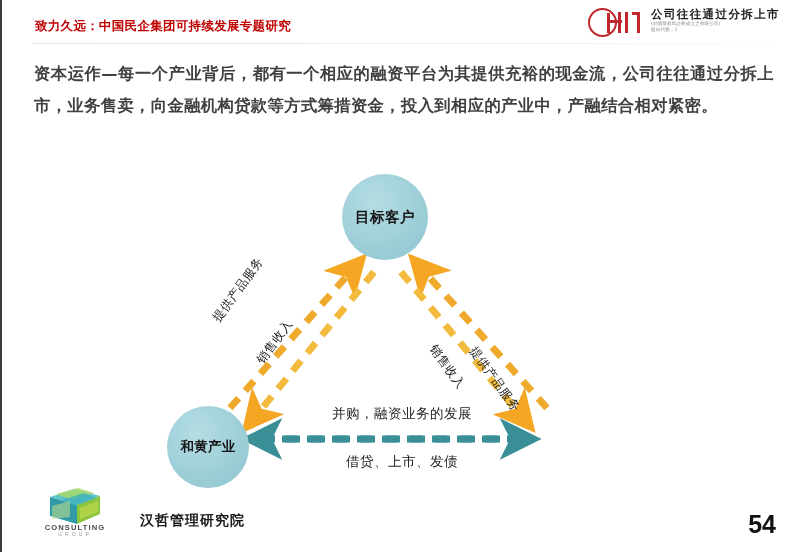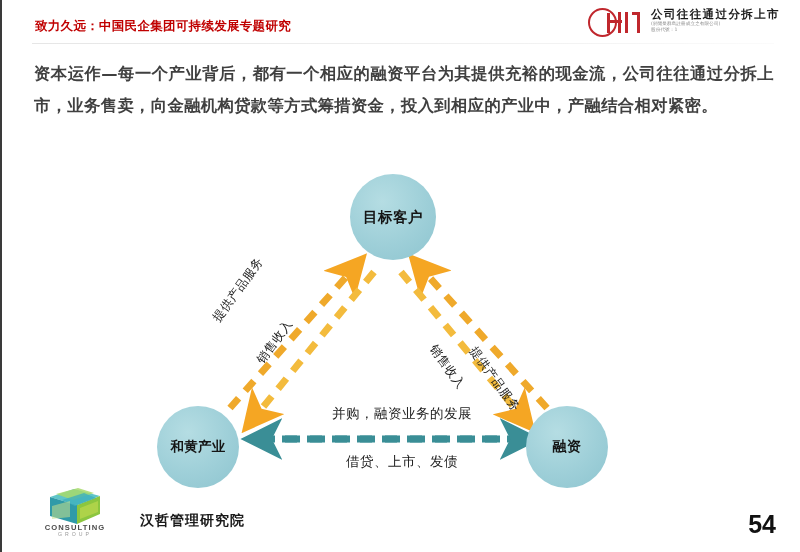--- a/index.html
+++ b/index.html
@@ -144,28 +144,28 @@
     border-radius: 50%;
     display: flex;
     align-items: center;
     justify-content: center;
     font-family: "DejaVu Sans", sans-serif;
     font-weight: bold;
     color: #151515;
     text-align: center;
   }
   #node-customer {
-    left: 348px; top: 24px;
+    left: 340px; top: 24px;
     width: 86px; height: 86px;
     background: radial-gradient(circle at 38% 32%, #b5dde3 0%, #9ecfd8 55%, #8dc4cf 100%);
     font-size: 14.5px;
     letter-spacing: 0.5px;
   }
   #node-industry {
-    left: 155px; top: 256px;
+    left: 165px; top: 256px;
     width: 82px; height: 82px;
     background: radial-gradient(circle at 38% 32%, #b5dde3 0%, #9ecfd8 55%, #8dc4cf 100%);
     font-size: 13.5px;
     letter-spacing: 0.3px;
   }
   #node-financing {
     left: 524px; top: 256px;
     width: 82px; height: 82px;
     background: radial-gradient(circle at 38% 32%, #b5dde3 0%, #9ecfd8 55%, #8dc4cf 100%);
     font-size: 14px;
@@ -307,21 +307,20 @@
 
       <line x1="545" y1="258" x2="419" y2="118" stroke="#efa92b" stroke-width="7" stroke-dasharray="13,10" marker-end="url(#arrow-orange)"></line>
       <line x1="399" y1="122" x2="521" y2="268" stroke="#f3bb3d" stroke-width="7" stroke-dasharray="13,10" marker-end="url(#arrow-orange)"></line>
 
       <line x1="520" y1="289" x2="258" y2="289" stroke="#3a8e96" stroke-width="7" stroke-dasharray="15,10" marker-end="url(#arrow-teal)"></line>
       <line x1="258" y1="289" x2="520" y2="289" stroke="#3a8e96" stroke-width="7" stroke-dasharray="15,10" marker-end="url(#arrow-teal)"></line>
     </svg>
 
     <div class="node" id="node-customer">目标客户</div>
     <div class="node" id="node-industry">和黄产业</div>
-    <div class="node" id="node-financing">融资</div>
 
     <div class="edge-label" id="lbl-left-up">提供产品服务</div>
     <div class="edge-label" id="lbl-left-down">销售收入</div>
     <div class="edge-label" id="lbl-right-up">提供产品服务</div>
     <div class="edge-label" id="lbl-right-down">销售收入</div>
 
     <div id="lbl-bottom-top">并购，融资业务的发展</div>
     <div id="lbl-bottom-bottom">借贷、上市、发债</div>
   </div>
 

